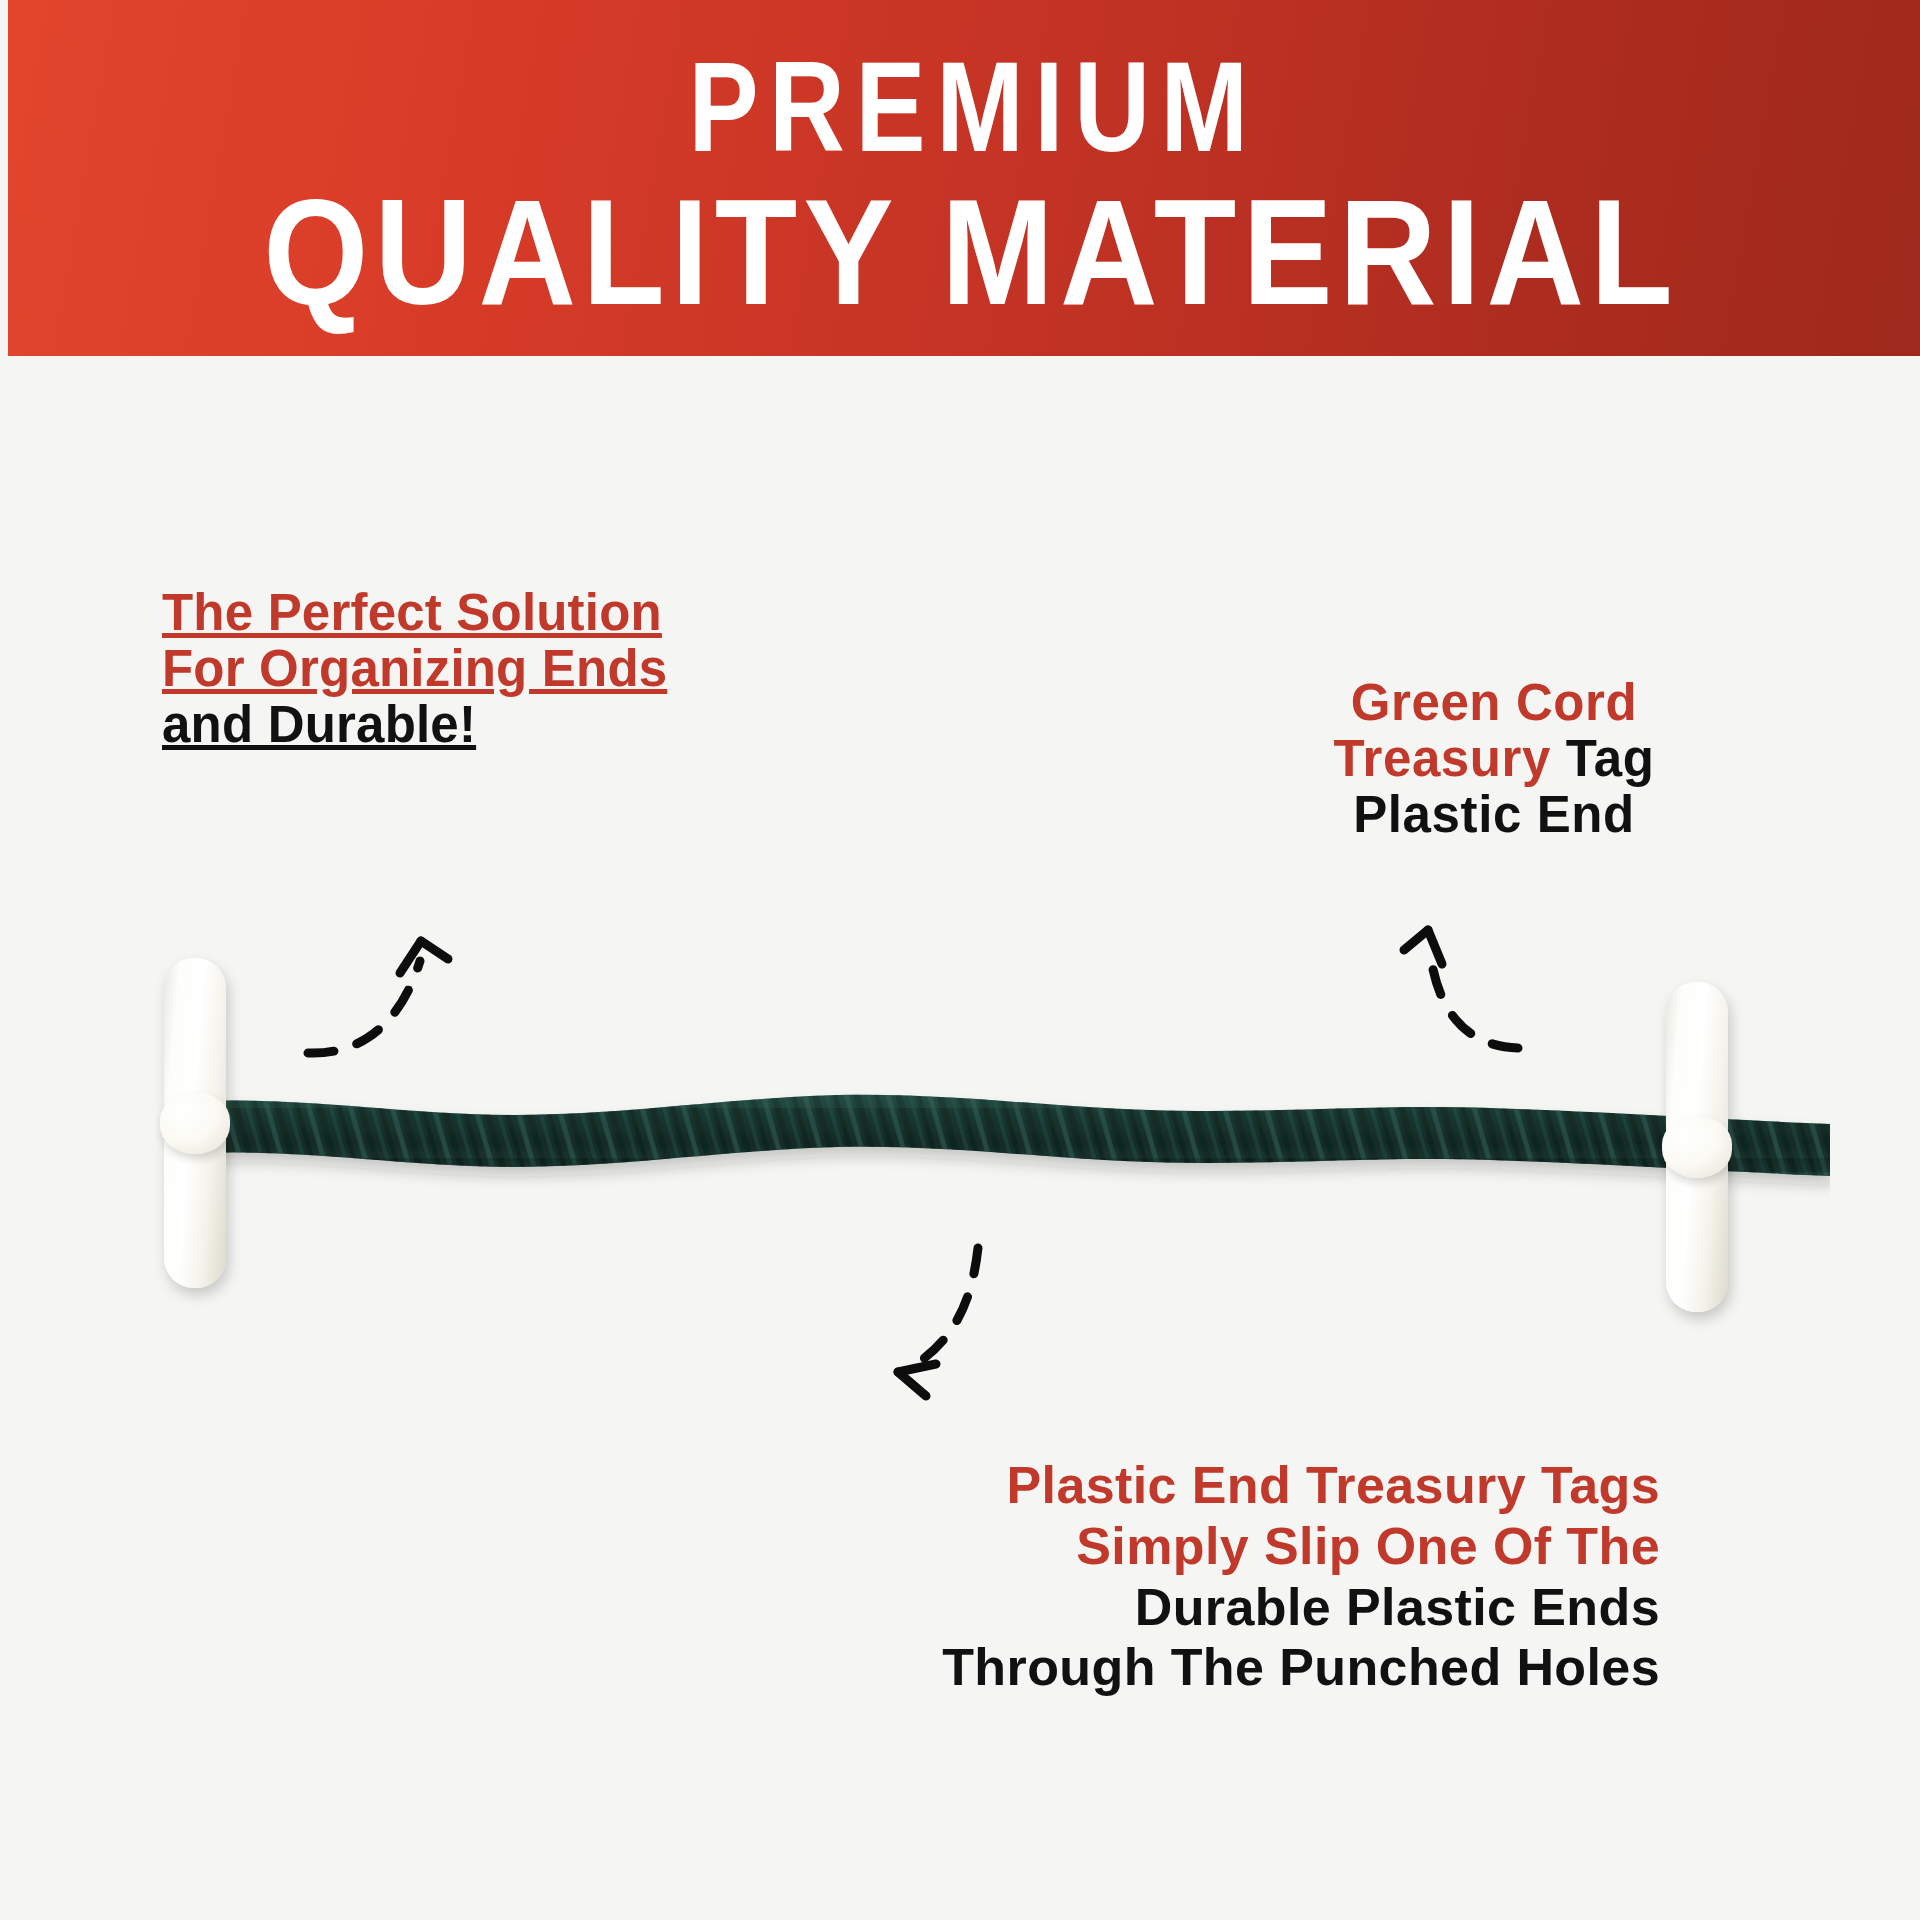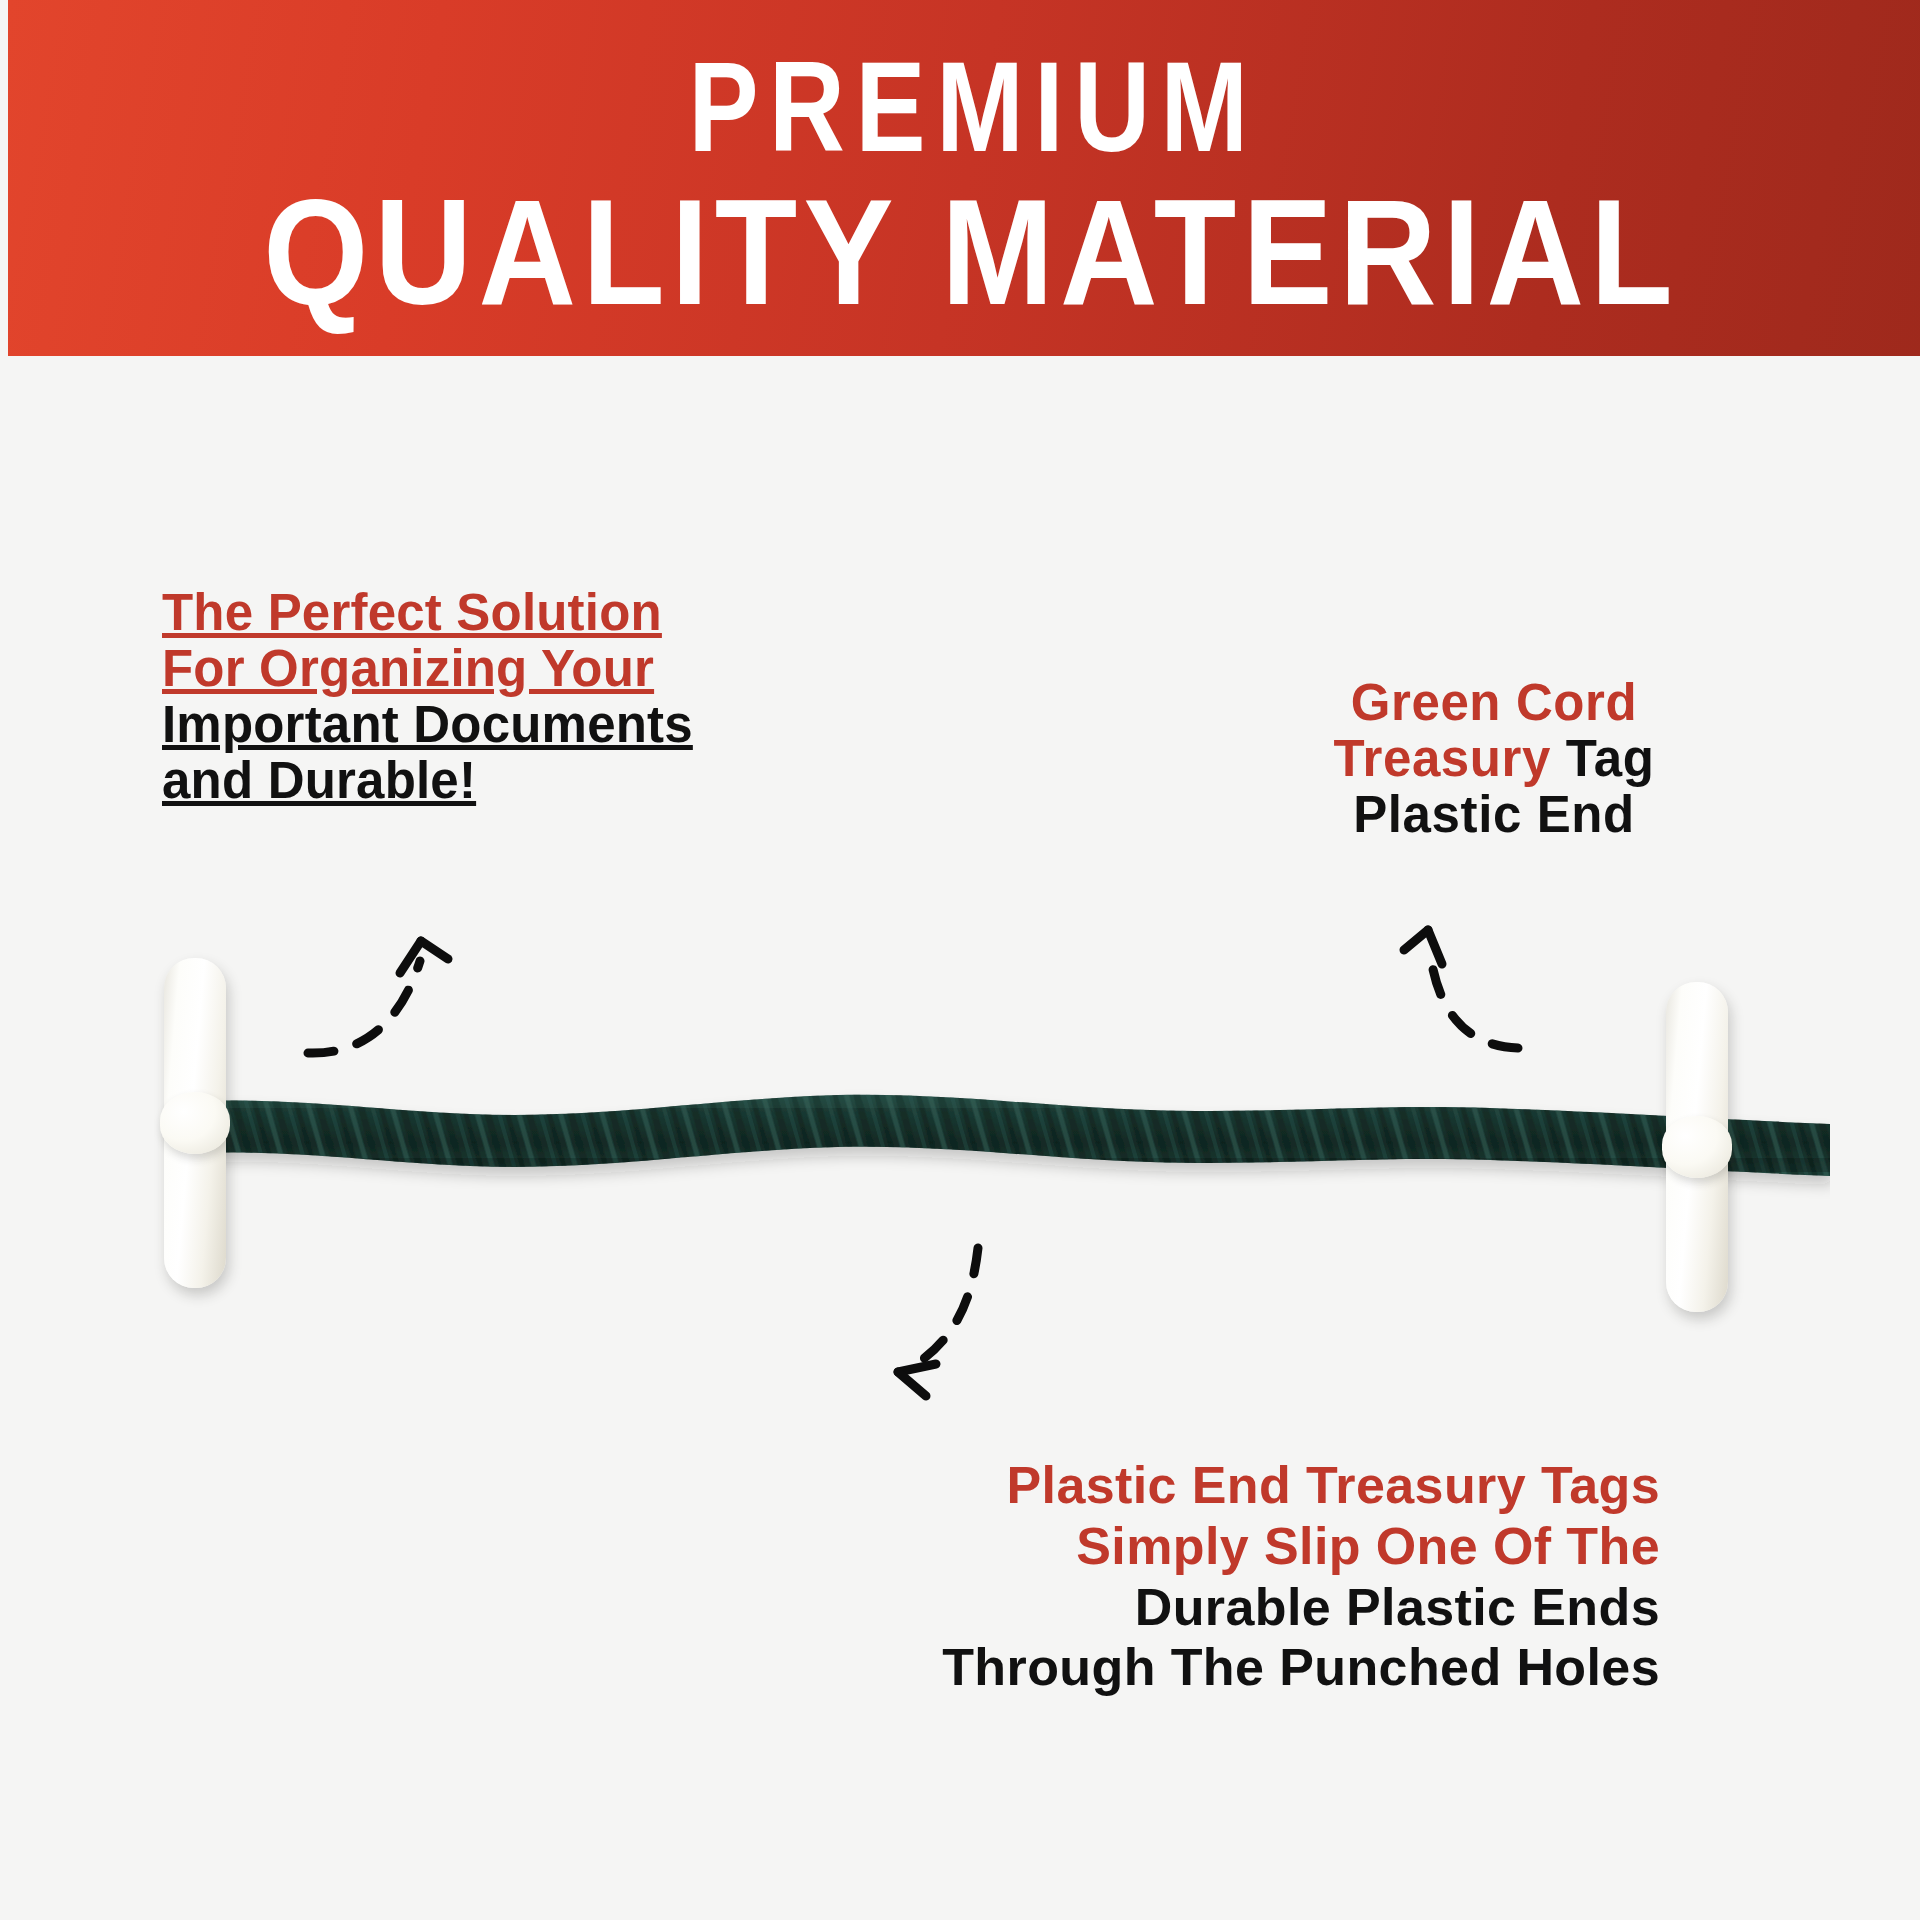--- a/index.html
+++ b/index.html
@@ -153,22 +153,21 @@
 
 <div id="page">
 
   <div id="banner">
     <div class="banner-line1">PREMIUM</div>
     <div class="banner-line2">QUALITY MATERIAL</div>
   </div>
 
   <div class="callout" id="callout-left">
     <div class="ln red">The Perfect Solution</div>
-    <div class="ln red">For Organizing Your</div>
-    <div class="ln black">Important Documents</div>
+    <div class="ln red">For Organizing Ends</div>
     <div class="ln black">and Durable!</div>
   </div>
 
   <div class="callout" id="callout-right">
     <div class="ln">
       <span class="red">Green Cord</span>
     </div>
     <div class="ln">
       <span class="red">Treasury</span><span class="black"> Tag</span>
     </div>

